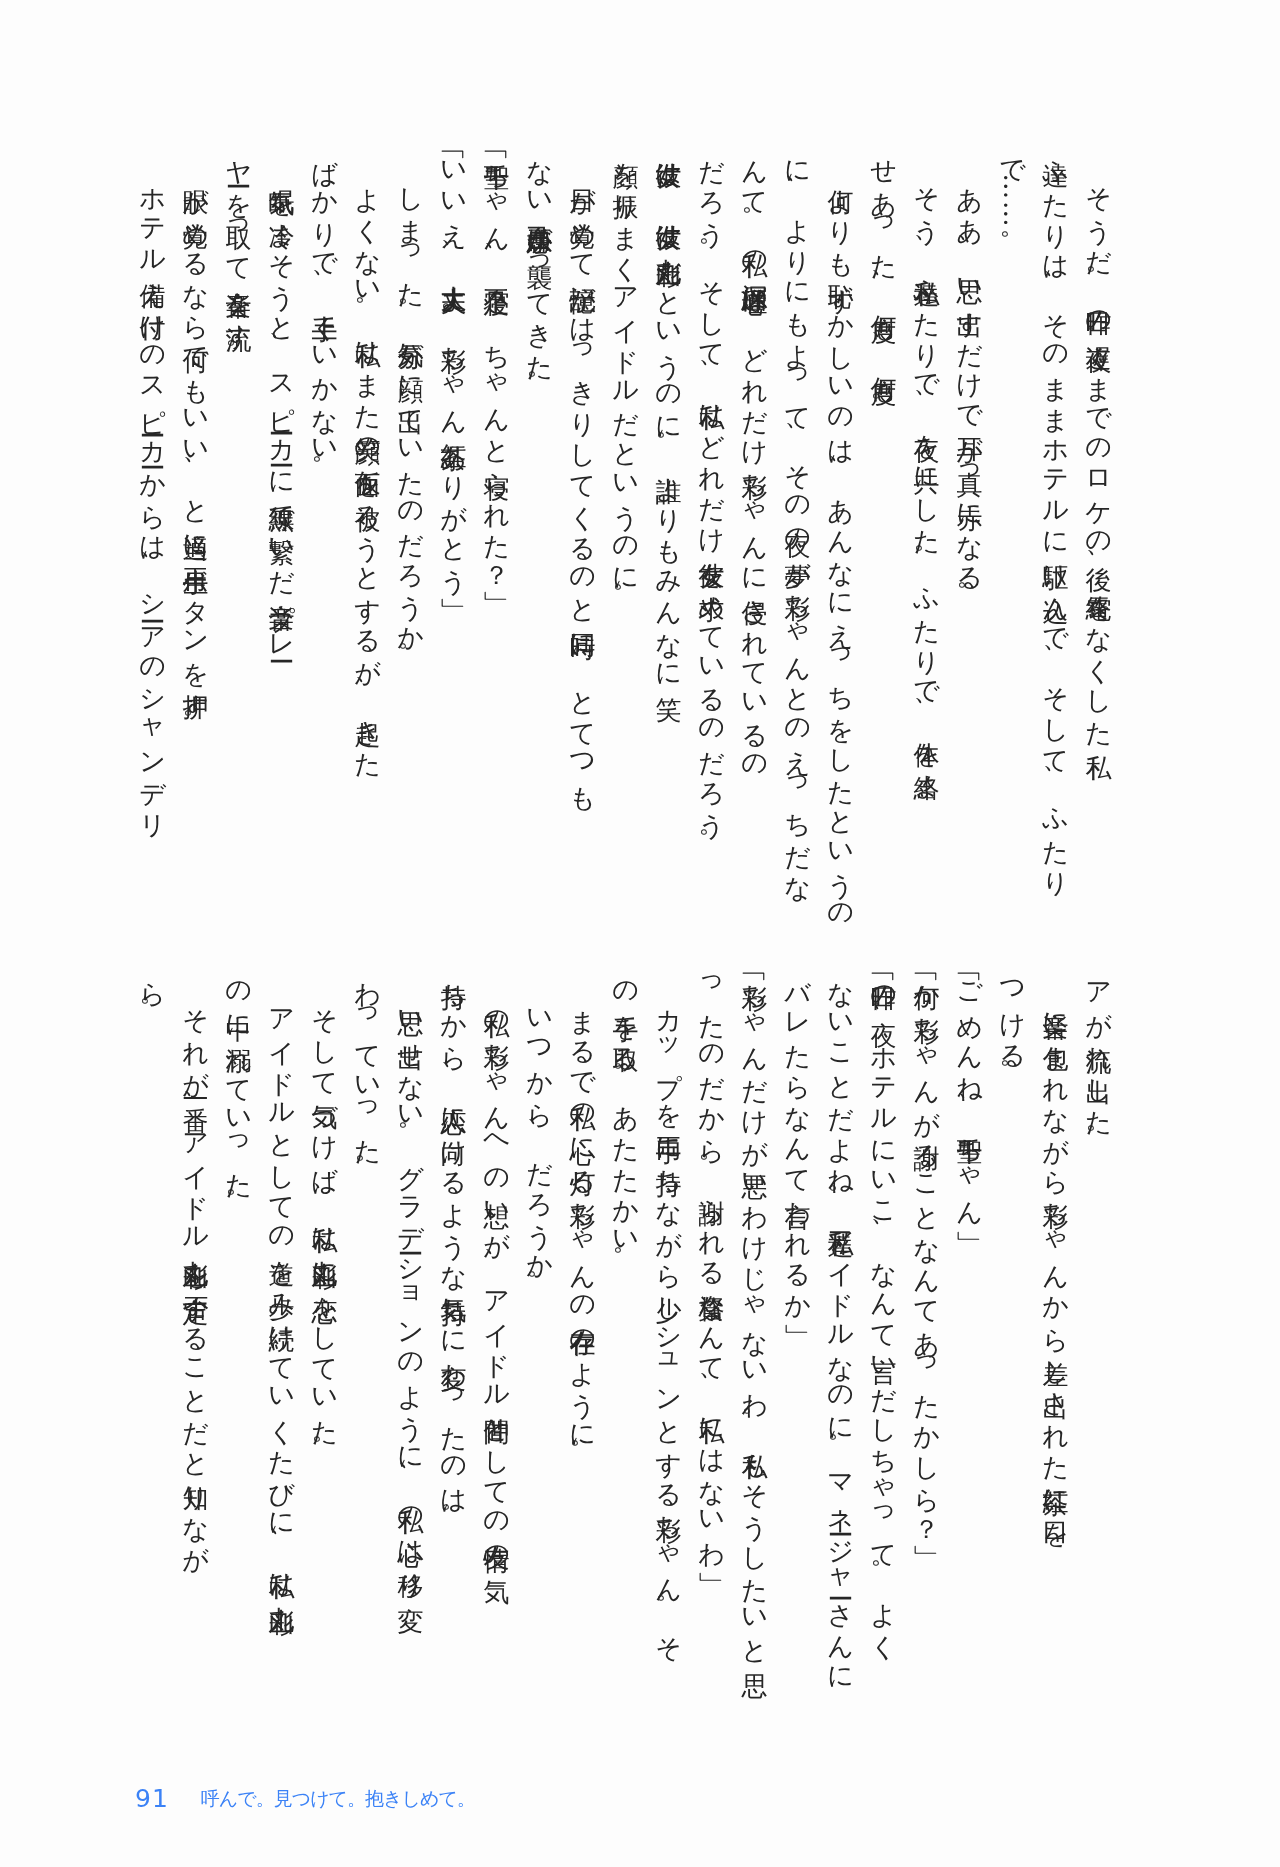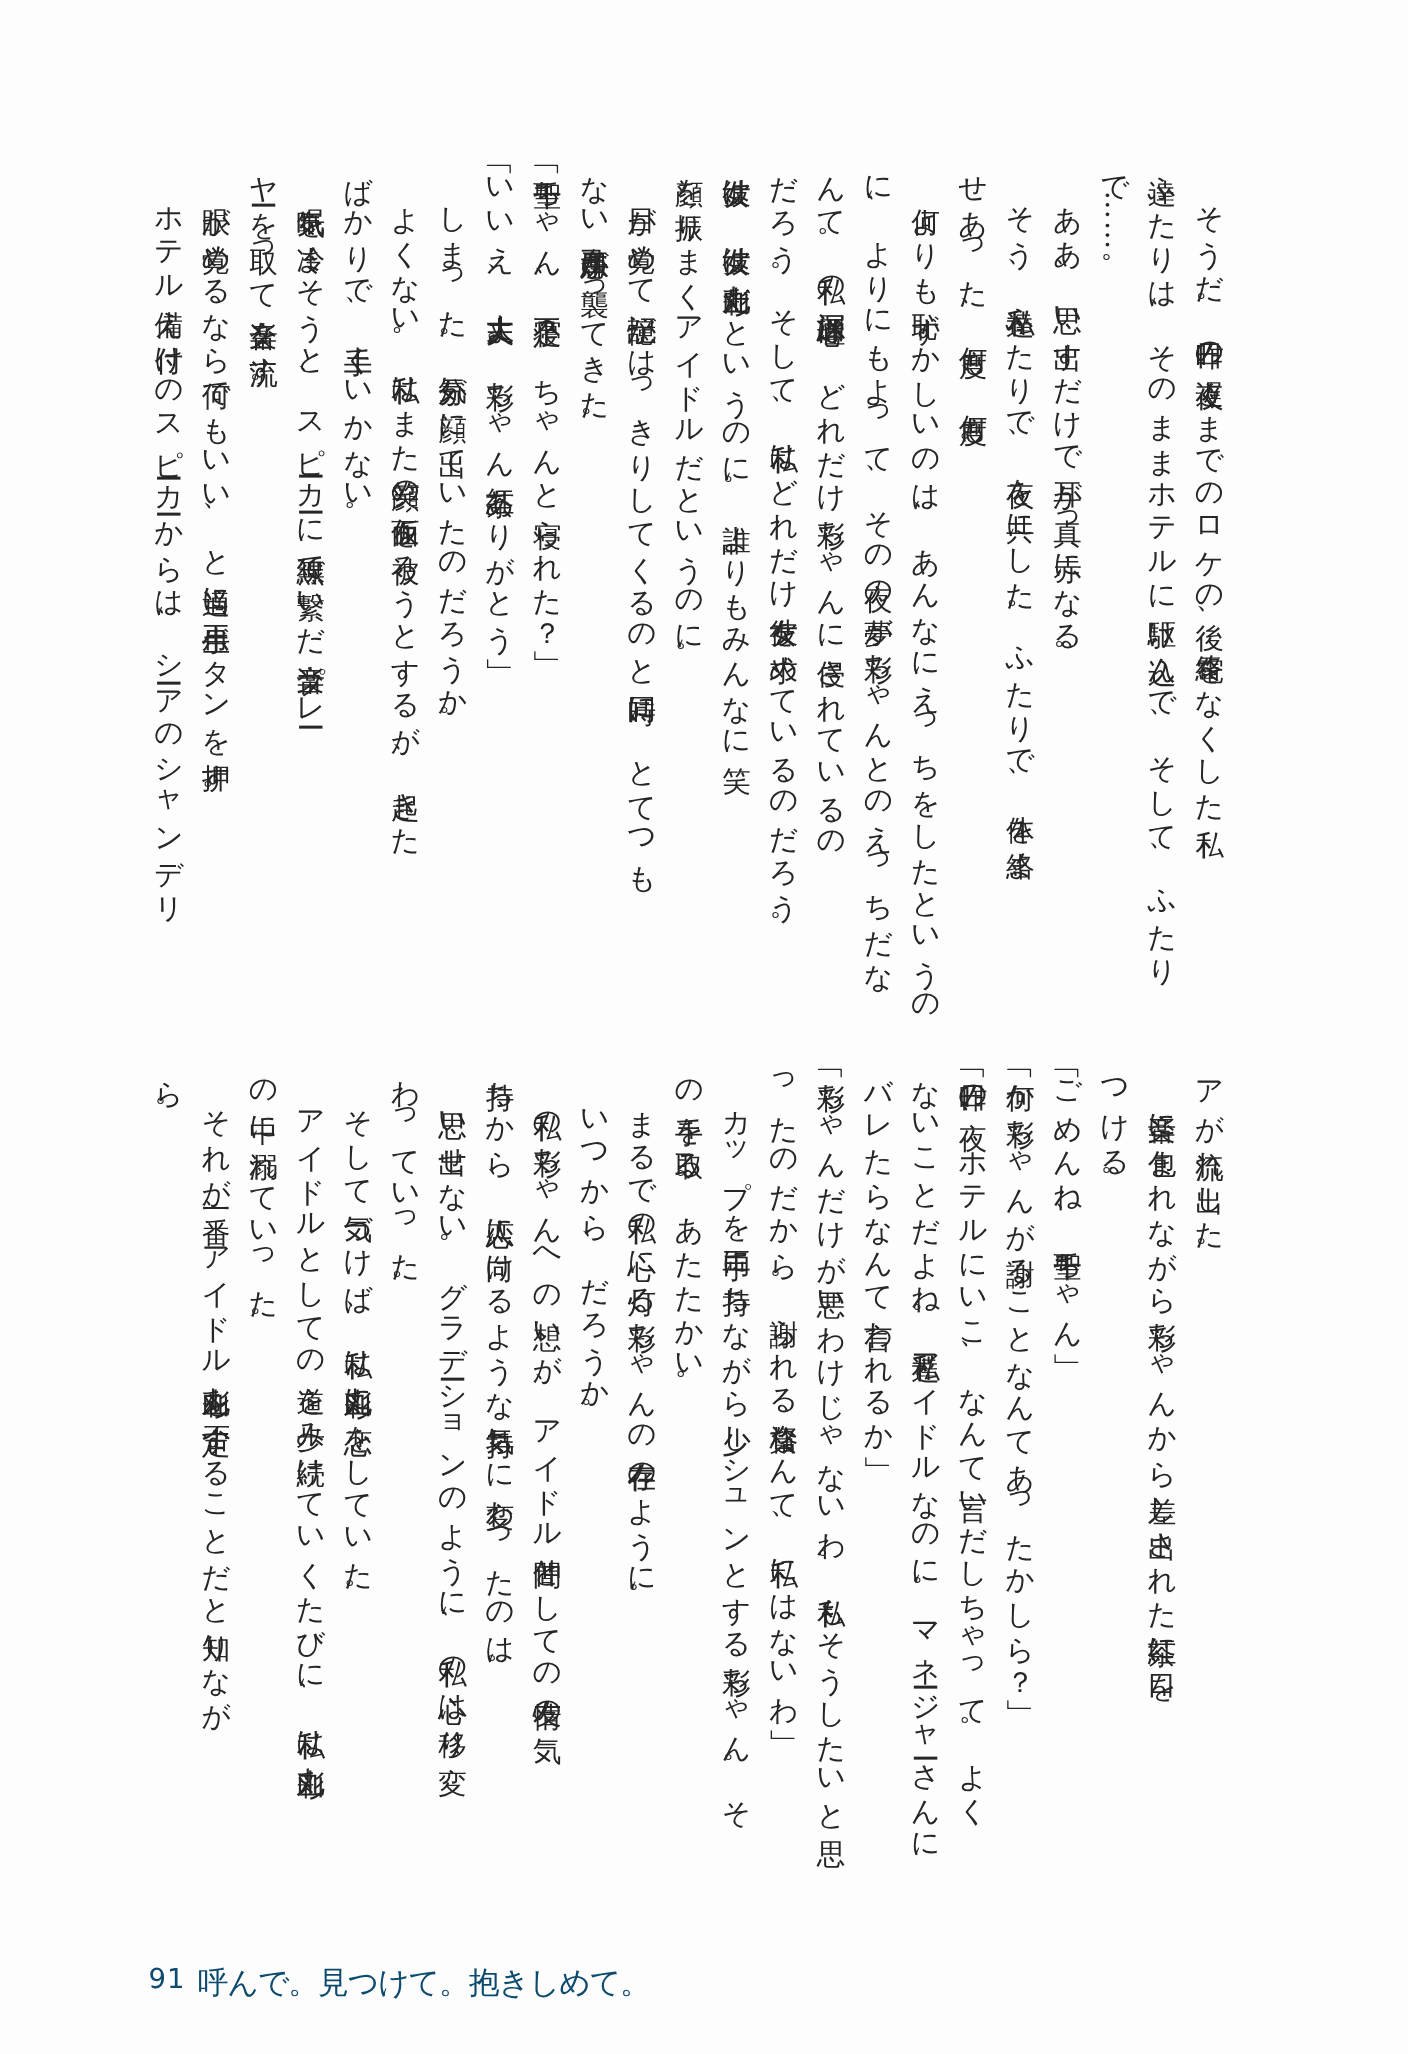--- a/index.html
+++ b/index.html
@@ -37,31 +37,31 @@
     width: 27px;
     letter-spacing: 1.5px;   
     white-space: pre;
     overflow: visible;
   }
   .page-footer {
     position: absolute;
     left: 135px;
     top: 1784px;
     display: flex;
-    align-items: flex-start;
-    gap: 11px;
-    color: #0c4a6e;
+    align-items: center;
+    gap: 32px;
+    color: #3b82f6;
     font-family: "DejaVu Sans", "Liberation Sans", sans-serif;
   }
   .page-footer .page-num {
     font-size: 25px;
     letter-spacing: 1px;
   }
   .page-footer .book-title {
-    font-size: 28px;
+    font-size: 19px;
     letter-spacing: -1px;
   }
 </style>
 </head>
 <body>
 
 <div class="scan-page">
 
   <div class="text-block top">
       <div class="col">　そうだ。昨日の夜遅くまでのロケの後、終電をなくした私</div>

